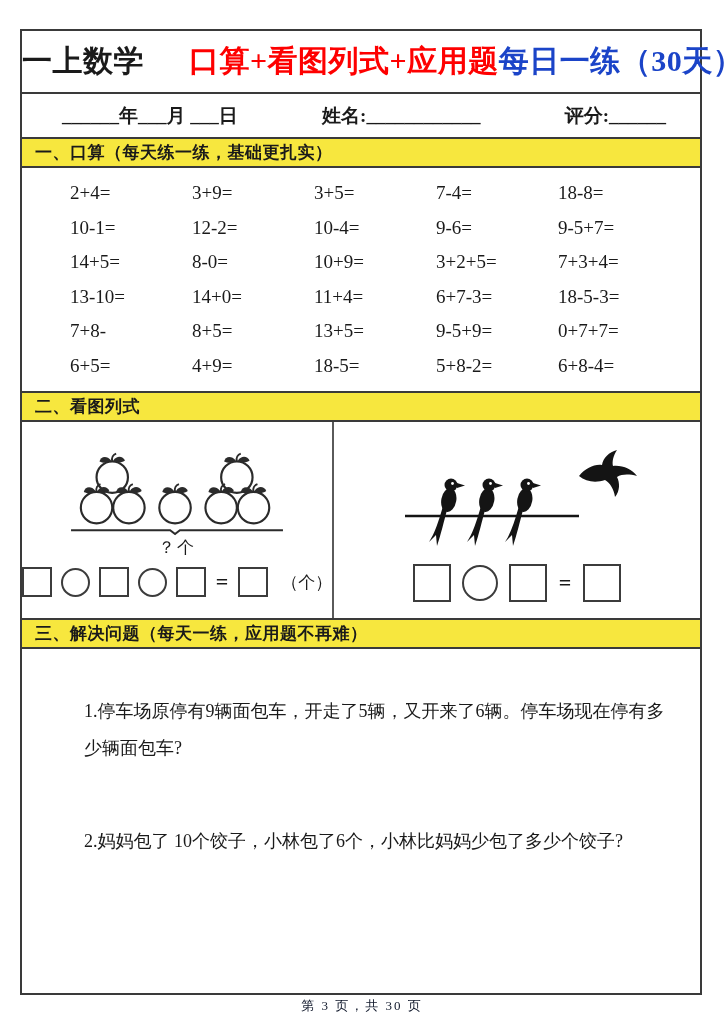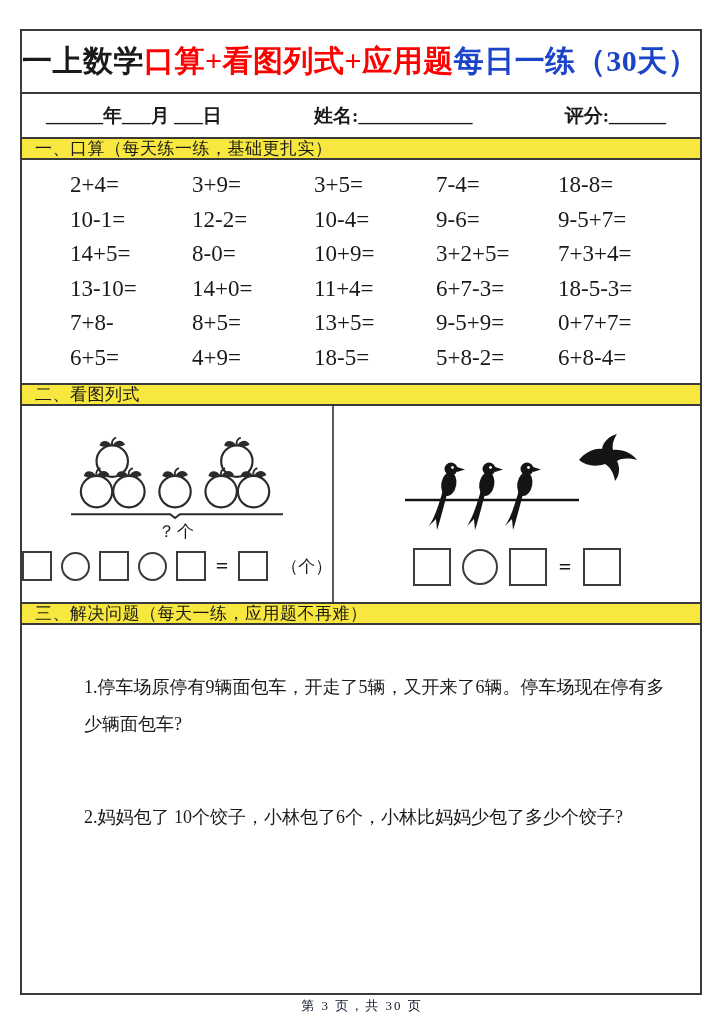--- a/index.html
+++ b/index.html
@@ -19,51 +19,51 @@
     flex-direction: column;
   }
   
   .title-row {
     height: 63px;
     border-bottom: 2px solid var(--border-dark, #3a3a3a);
     display: flex; align-items: center; justify-content: flex-start;
     font-size: 30px; font-weight: bold; letter-spacing: 0.5px;
     white-space: nowrap;
   }
-  .title-red  { color: var(--title-red, #fe0000); }
+  .title-red  { color: var(--title-red, #fe0000); margin-left: 45px; }
   .title-blue { color: var(--title-blue, #1b44c8); }
   
   .info-row {
     height: 43px;
     display: flex; align-items: center;
-    padding: 0 34px 0 24px;
+    padding: 0 34px 0 40px;
     font-size: 19px; font-weight: bold;
     justify-content: space-between;
   }
   
   .bar {
-    height: 23px;
+    height: 31px;
     background: var(--section-header-bg, #f7e73e);
     border-top: 2px solid var(--border-dark, #3a3a3a);
     border-bottom: 2px solid var(--border-dark, #3a3a3a);
     display: flex; align-items: center;
     padding-left: 13px;
-    font-size: 17px; font-weight: normal;
+    font-size: 17px; font-weight: bold;
     letter-spacing: 0.5px;
   }
   
   .oral-grid {
     height: 223px;
     display: grid;
     grid-template-columns: repeat(5, 1fr);
     grid-template-rows: repeat(6, 1fr);
     padding: 8px 20px 8px 48px;
     justify-items: start;
     align-items: center;
-    font-size: 23px;
+    font-size: 19px;
   }
   
   .pics {
     height: 196px;
     display: flex;
   }
   .pic-panel {
     display: flex; flex-direction: column;
     align-items: center;
     padding-top: 14px;

